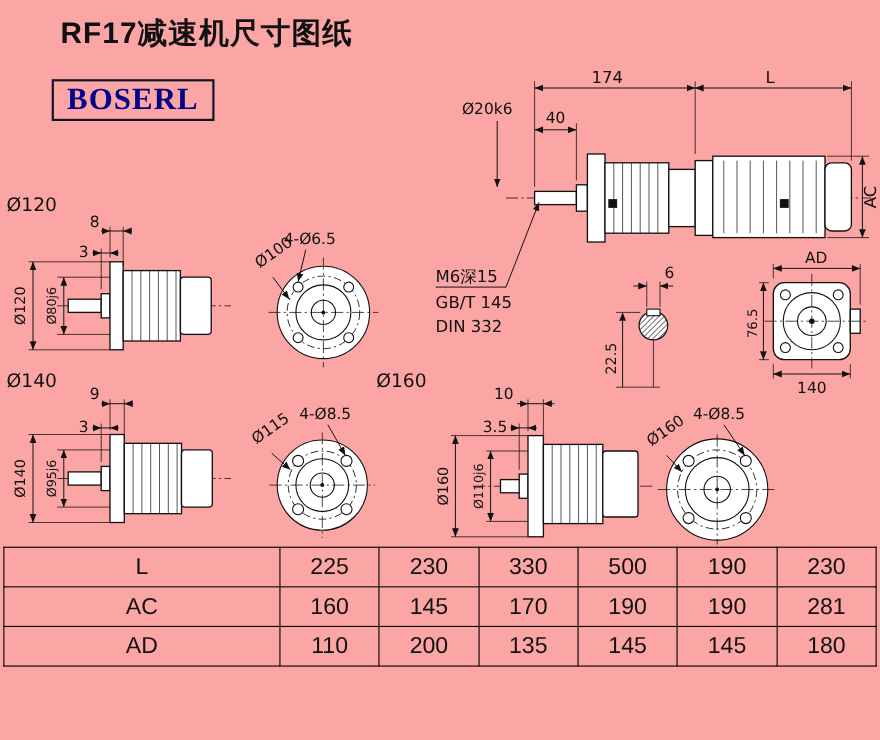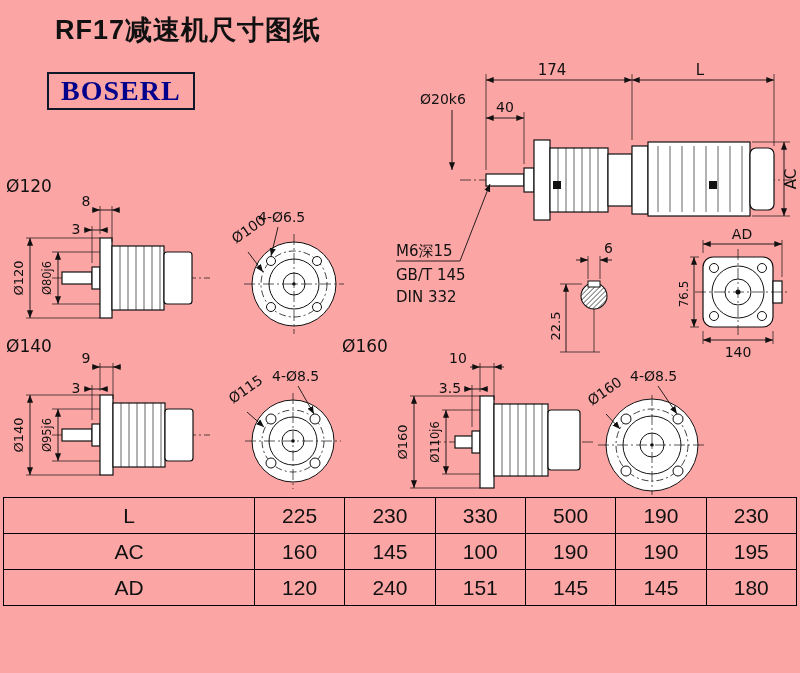--- a/index.html
+++ b/index.html
@@ -314,30 +314,30 @@
         <td>230</td>
         <td>330</td>
         <td>500</td>
         <td>190</td>
         <td>230</td>
       </tr>
       <tr>
         <td>AC</td>
         <td>160</td>
         <td>145</td>
-        <td>100</td>
+        <td>170</td>
         <td>190</td>
         <td>190</td>
-        <td>195</td>
+        <td>281</td>
       </tr>
       <tr>
         <td>AD</td>
-        <td>120</td>
-        <td>240</td>
-        <td>151</td>
+        <td>110</td>
+        <td>200</td>
+        <td>135</td>
         <td>145</td>
         <td>145</td>
         <td>180</td>
       </tr>
     </tbody>
   </table>
 
 </div>
 
 </body></html>

